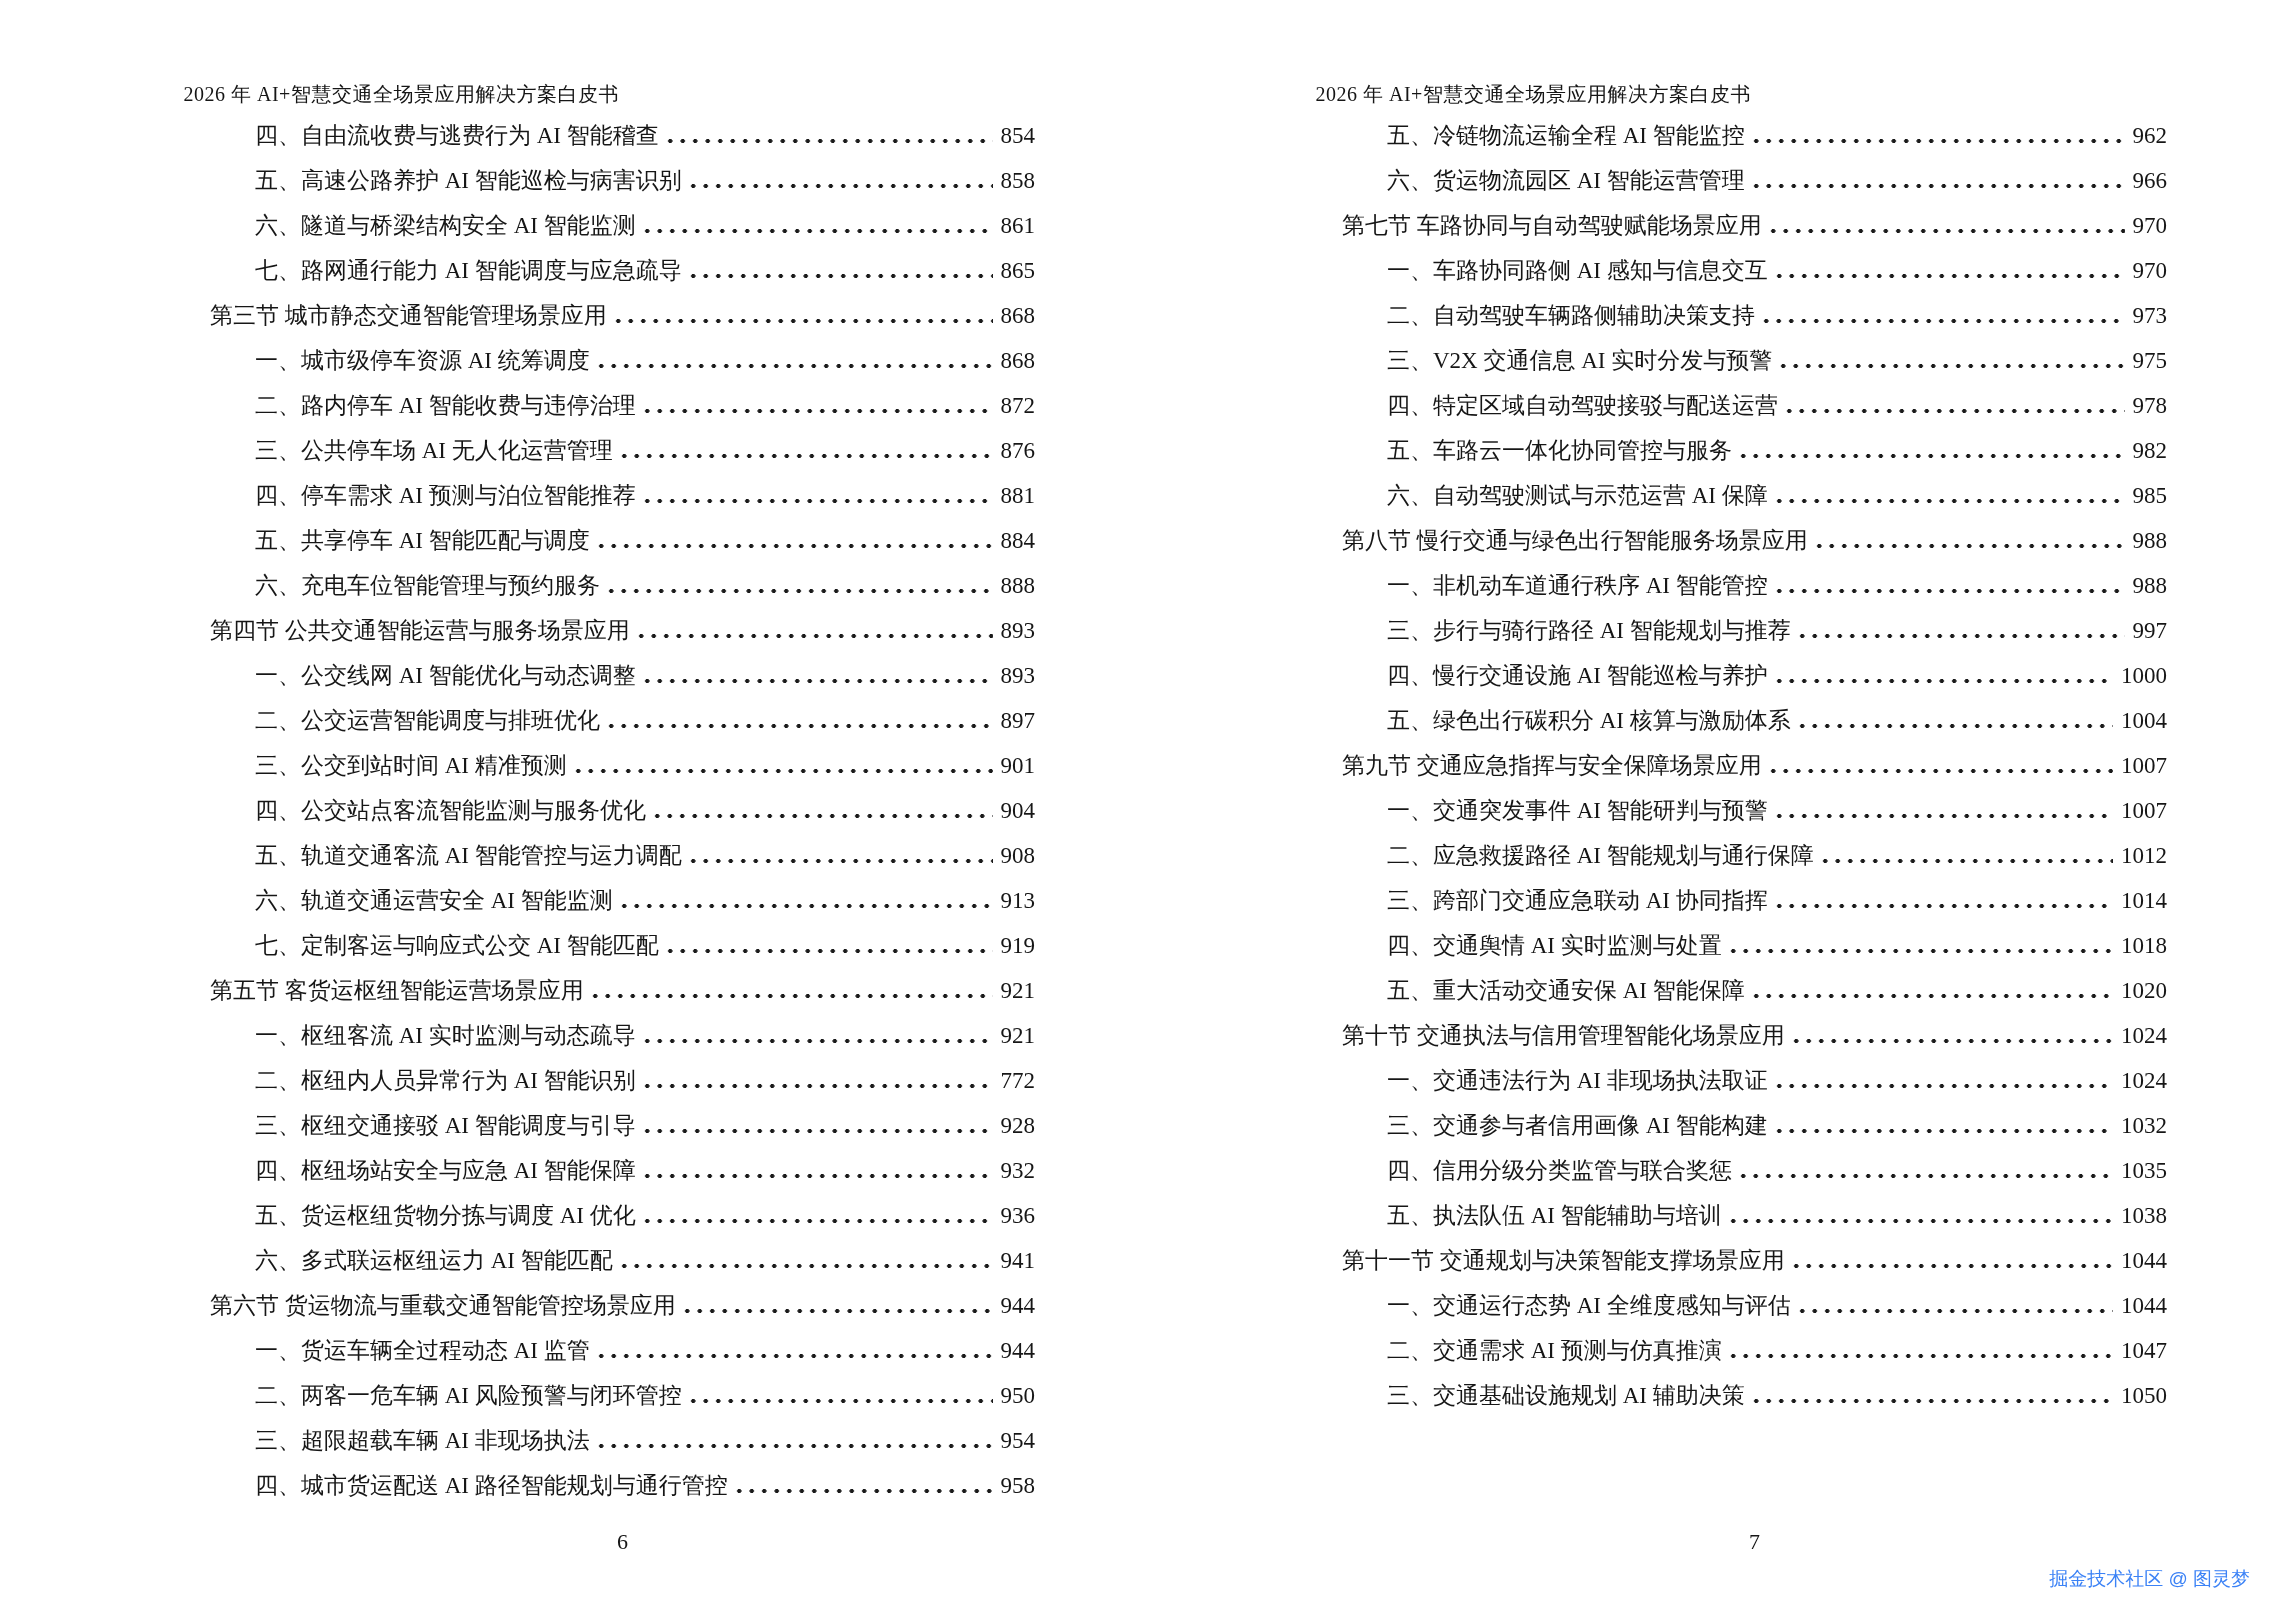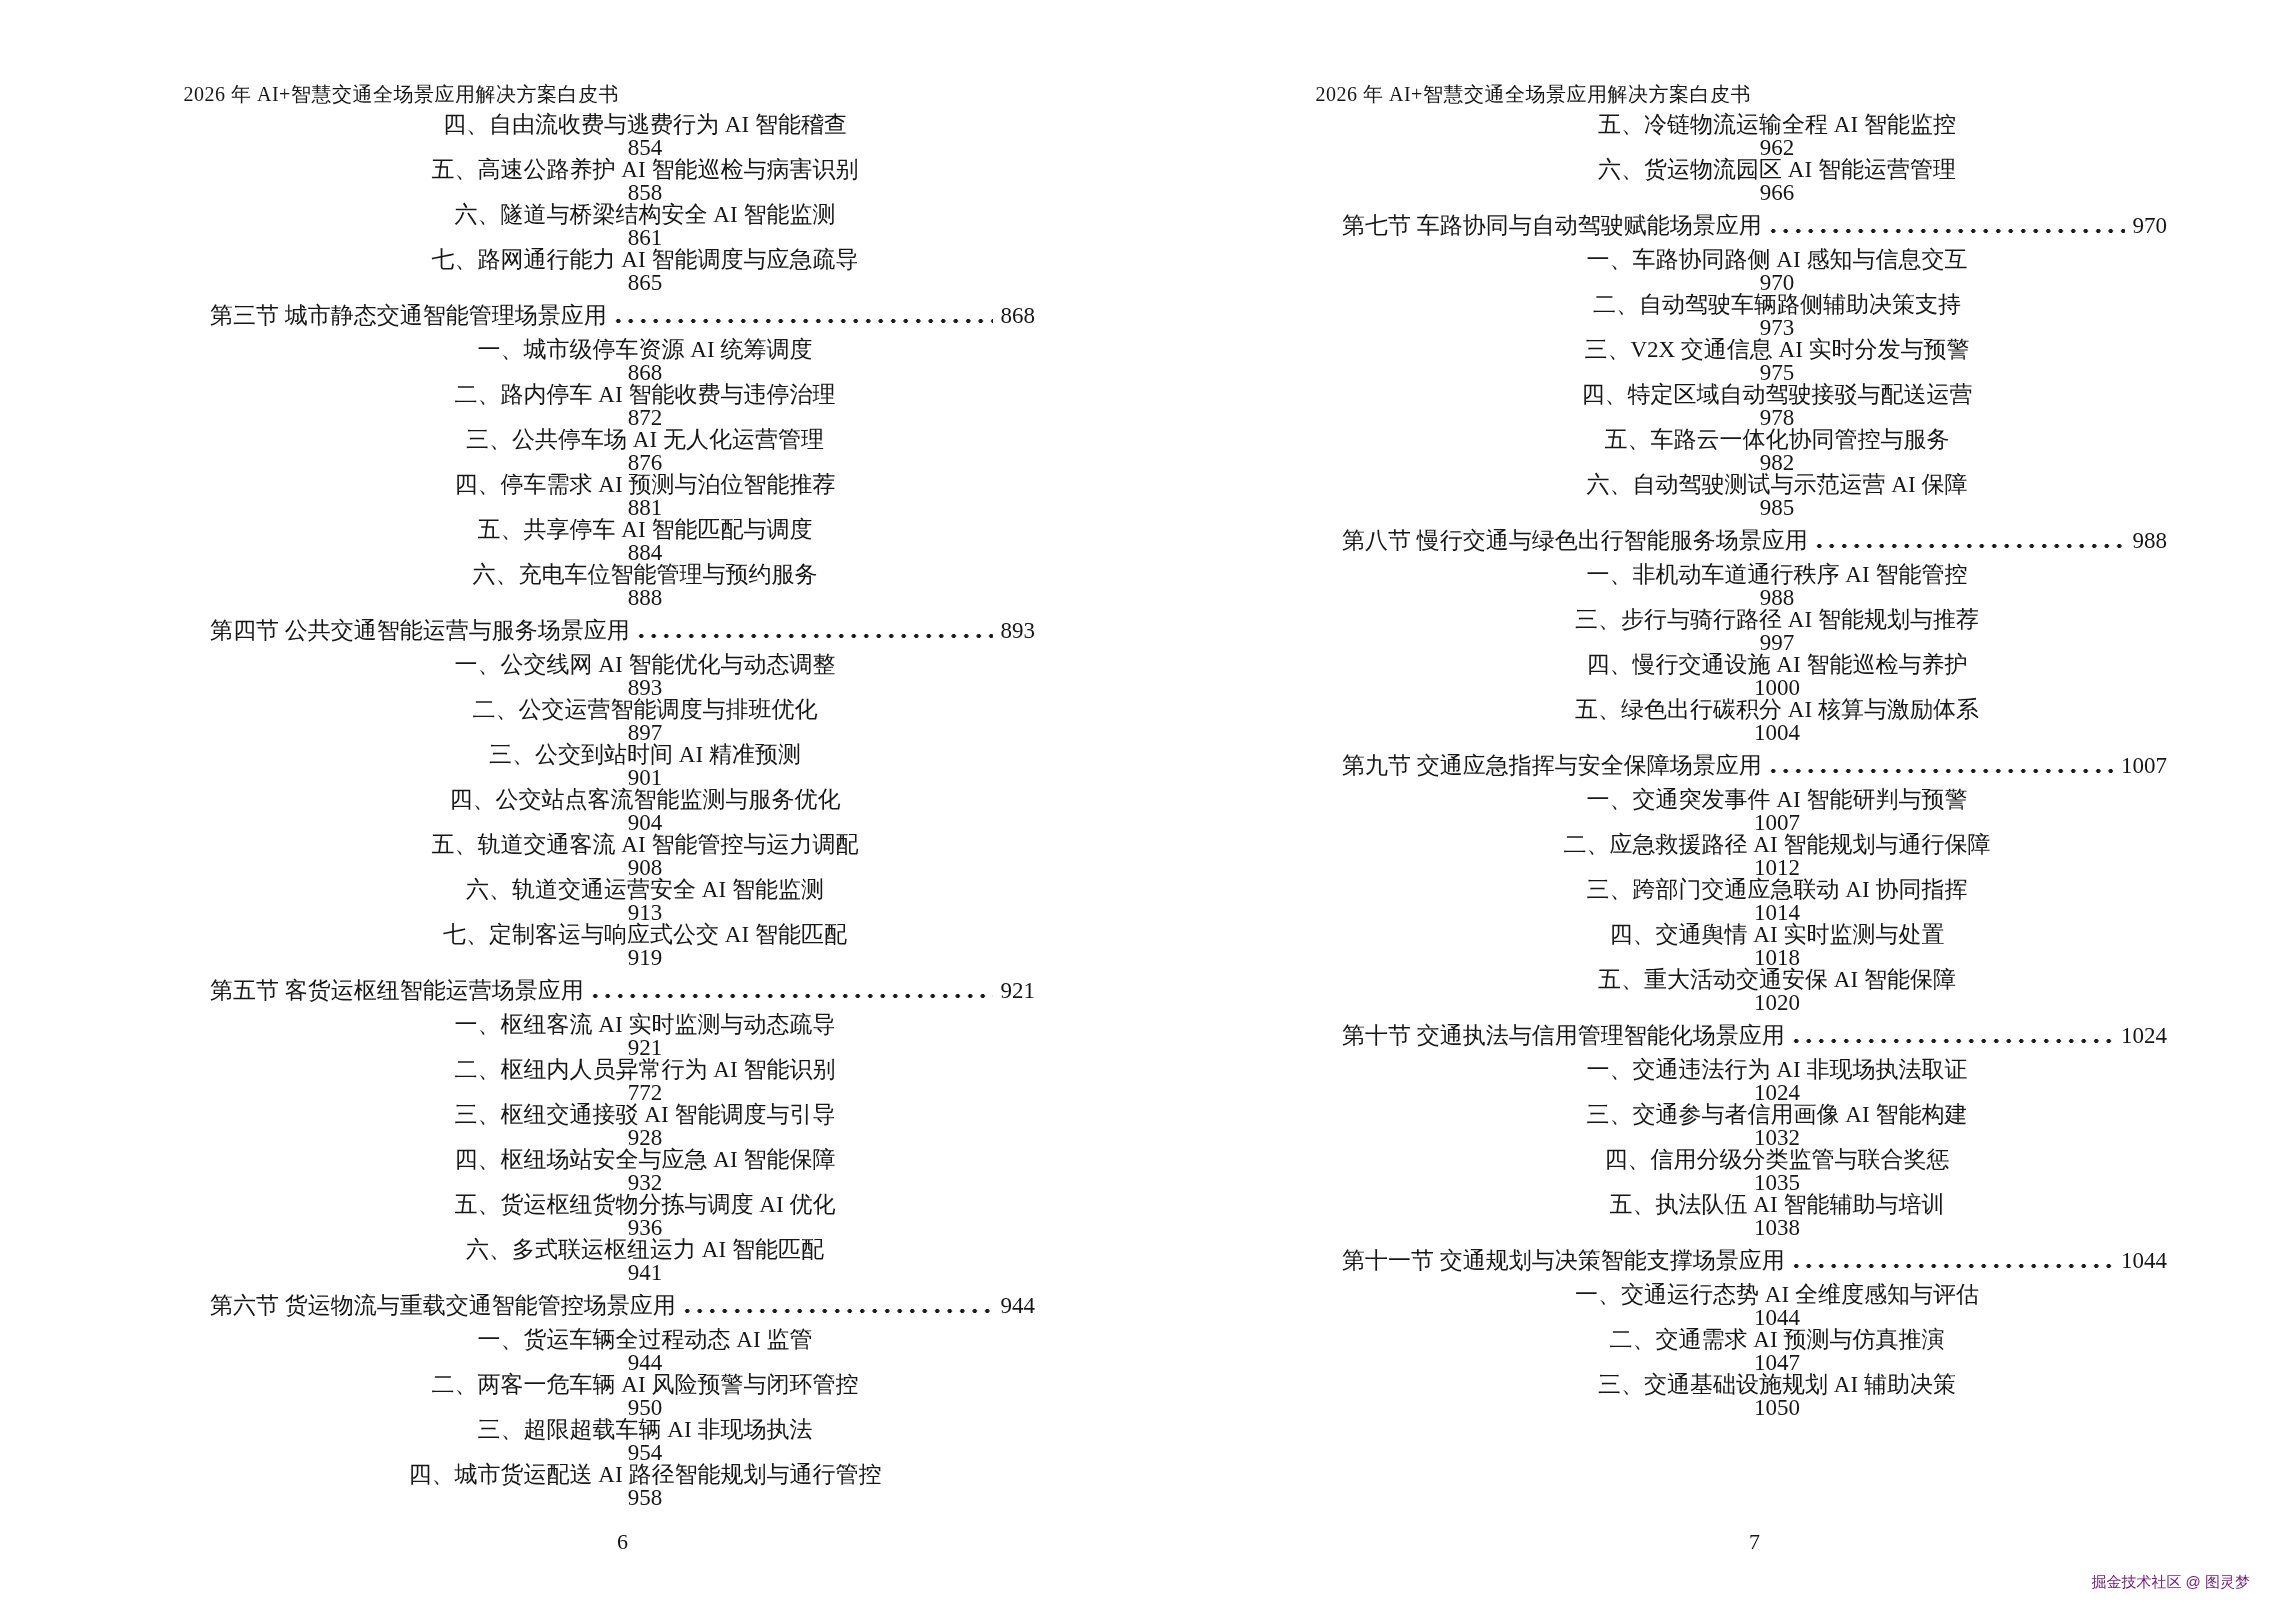--- a/index.html
+++ b/index.html
@@ -28,42 +28,42 @@
   .toc {
     position: absolute; top: 113px; left: 0; right: 0;
   }
   .row {
     display: flex;
     align-items: center;
     height: 45px;
     font-size: 23px;
     line-height: 1;
   }
-  .row.item { padding-left: 45px; flex-direction: column; }
+  .row.item { padding-left: 45px; }
   .title { white-space: nowrap; }
   .leader {
     flex: 1 1 auto;
     min-width: 19px;
     height: 23px;
     margin: 0 7.7px 0 4.8px;
     background-image: radial-gradient(circle, #1a1a1a 1.9px, transparent 2.3px);
     background-size: 12.5px 5.8px;
     background-repeat: repeat-x;
     background-position: left calc(100% - 3.4px);
   }
   .num { white-space: nowrap; }
   .pagenum {
     position: absolute; top: 1529px; left: 0; right: 0;
     text-align: center;
     font-size: 22px;
   }
   .watermark {
     position: absolute; right: 34px; bottom: 30px;
-    font-size: 15px;
-    color: #701a75;
+    font-size: 19px;
+    color: #3b82f6;
     text-shadow: 0.5px 0.5px 0.5px #ffffff;
     font-family: "Liberation Sans", "DejaVu Sans", sans-serif;
     white-space: nowrap;
   }
 </style>
 </head>
 <body>
 
 <section class="page" id="page-left">
   <div class="header">2026 年 AI+智慧交通全场景应用解决方案白皮书</div>

